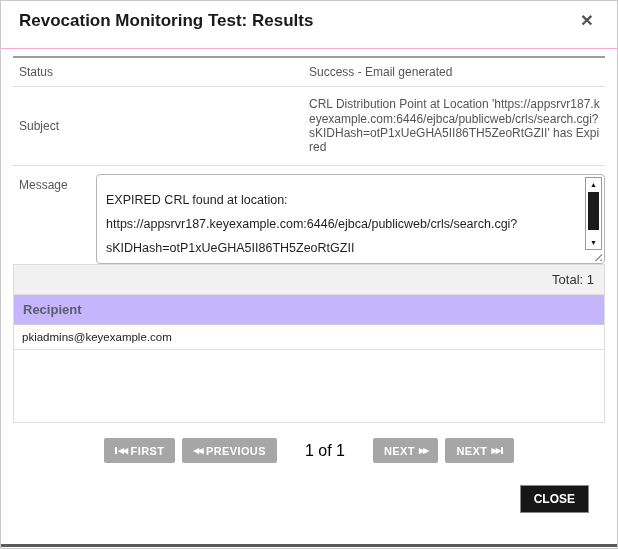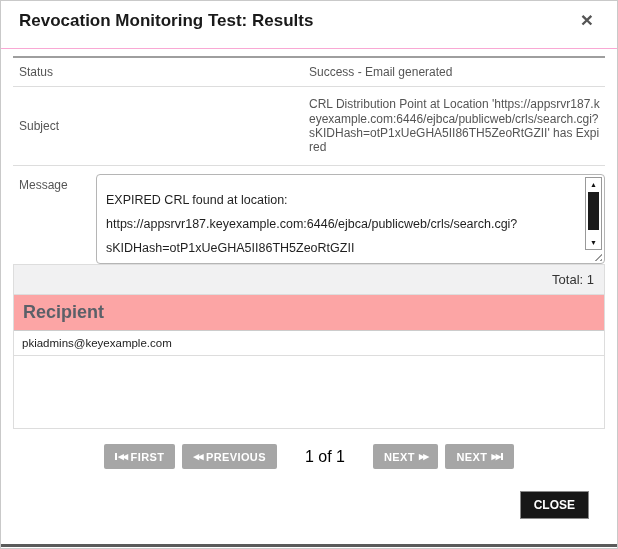--- a/index.html
+++ b/index.html
@@ -37,21 +37,21 @@
   .sb-up{font-size:7px;color:#111;padding-top:3px;line-height:1;}
   .sb-thumb{width:11px;height:38px;background:#1b1b1b;margin-top:4px;}
   .sb-down{font-size:7px;color:#111;margin-top:auto;padding-bottom:3px;line-height:1;}
   .resize-grip{
     position:absolute;right:2px;bottom:2px;width:10px;height:10px;
     background:repeating-linear-gradient(135deg,transparent 0 2px,#999 2px 3.5px);
     clip-path:polygon(100% 0,100% 100%,0 100%);
   }
   .recipients{border:1px solid #ddd;}
   .total-bar{background:#f1f1f2;border-bottom:1px solid #ddd;text-align:right;padding:7px 10px;font-size:13px;color:#333;}
-  .rec-header{background:#fca5a5;border-bottom:1px solid #ccc;padding:7px 9px;font-size:18px;font-weight:bold;color:#5b6068;}
+  .rec-header{background:#c4b5fd;border-bottom:1px solid #ccc;padding:7px 9px;font-size:13px;font-weight:bold;color:#5b6068;}
   .rec-row{padding:6px 8px;font-size:11.5px;color:#222;border-bottom:1px solid #ddd;}
   .rec-empty{height:72px;}
   .pagination{display:flex;justify-content:center;align-items:center;gap:7px;margin-top:15px;}
   .pg-btn{
     background:#a6a6a6;color:#fff;border:none;font-weight:bold;font-size:11px;
     letter-spacing:0.4px;padding:0 11px;height:25px;border-radius:2px;
     display:flex;align-items:center;gap:4px;font-family:inherit;cursor:pointer;
   }
   .pg-icon{font-size:7.5px;letter-spacing:-1.5px;line-height:1;}
   .icon-bar-left{border-left:2px solid #fff;padding-left:1px;}

